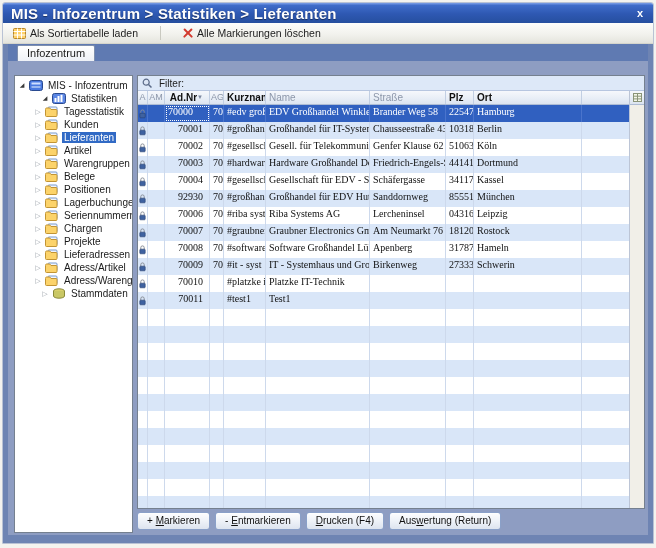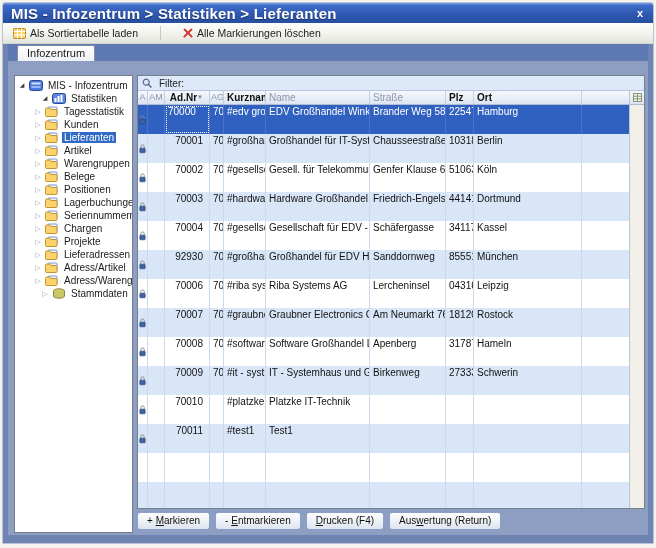--- a/index.html
+++ b/index.html
@@ -49,21 +49,21 @@
   .gridmain { flex:1; display:flex; flex-direction:column; overflow:hidden; }
 
   .gridheader { height:14px; flex:0 0 14px; display:flex; background:linear-gradient(180deg,#f6f8fc 0%, #e7edf6 60%, #dce4f0 100%); border-bottom:1px solid #aebcd4; }
   .gridheader .hc { border-right:1px solid #c2cfe3; font-size:10px; line-height:13px; white-space:nowrap; overflow:hidden; padding:0 3px; }
   .gridheader .dim { color:#8d97aa; }
   .gridheader .strong { color:#111; font-weight:bold; }
   .gridheader .tiny { font-size:9px; text-align:center; padding:0 1px; }
   .sortmark { float:right; font-size:6px; color:#7d88a0; line-height:13px; }
 
   .gridrows { flex:1; overflow:hidden; }
-  .grow { display:flex; height:29px; background:#fff; }
+  .grow { display:flex; height:17px; background:#fff;font-family:Liberation Serif, serif; }
   .gridrows div.grow:nth-of-type(even) { background:#d9e6f8; }
   .grow .c { border-right:1px solid #cdd9ec; font-size:10px; line-height:13px; white-space:nowrap; overflow:hidden; padding:0 3px; color:#111; }
   .grow.selected { background:#3060c0 !important; }
   .grow.selected .c { color:#fff; border-right-color:#4a74cc; }
   .grow.selected .cadnr { outline:1px dotted #fff; outline-offset:-2px; text-align:left; }
 
   .ca   { width:10px; flex:0 0 10px; padding:0 !important; display:flex; align-items:center; justify-content:center; }
   .cam  { width:17px; flex:0 0 17px; }
   .cadnr{ width:45px; flex:0 0 45px; text-align:right; padding-right:6px !important; }
   .cag  { width:14px; flex:0 0 14px; text-align:right; padding-right:2px !important; }

